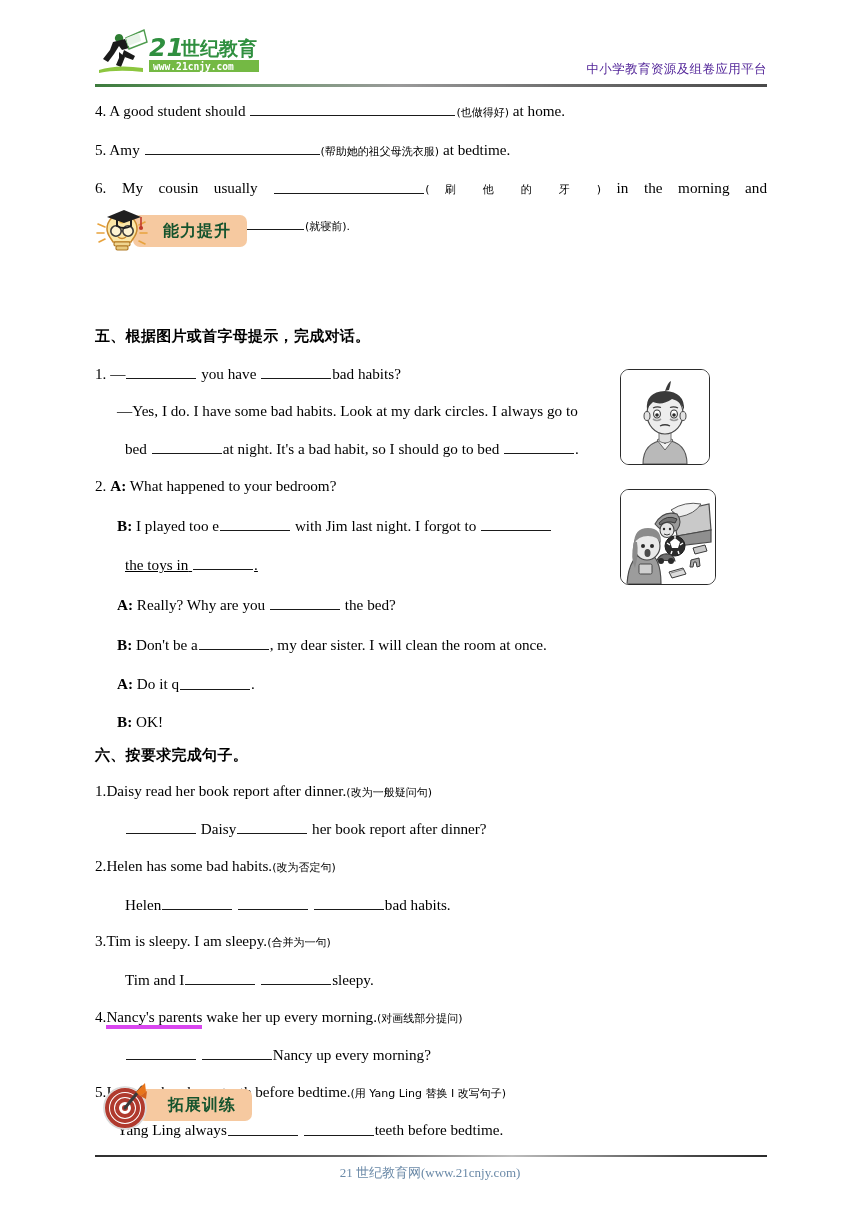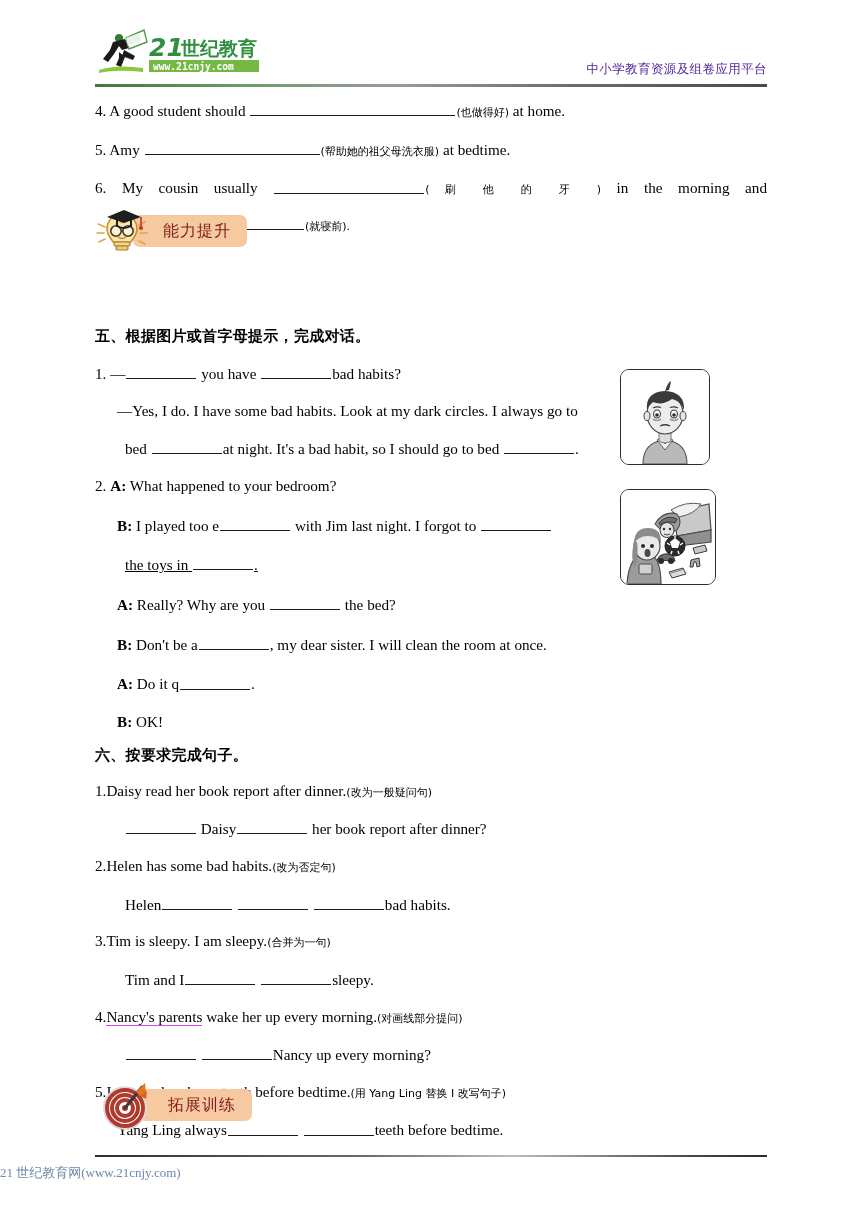--- a/index.html
+++ b/index.html
@@ -85,43 +85,43 @@
     vertical-align: baseline;
     height: 1.0em;
     margin: 0 1px;
   }
   .b-sm { width: 60px; }
   .b-md { width: 70px; }
   .b-xl { width: 150px; }
   .b-xxl { width: 175px; }
   .b-huge { width: 205px; }
 
-  .uline { border-bottom: 1px solid #d946ef; text-align: right; }
+  .uline { border-bottom: 4px solid #d946ef; text-align: right; }
 
   
   .badge {
     position: absolute;
     height: 40px;
   }
   .badge .pill {
     position: absolute;
     left: 38px;
     top: 3px;
     height: 32px;
     border-radius: 7px;
     background: #f6c9a0;
     display: flex;
     align-items: center;
     padding: 0 16px 0 30px;
   }
   .badge .pill-label {
     font-family: "DejaVu Sans", "Liberation Sans", sans-serif;
     font-size: 16px;
-    font-weight: normal;
-    color: #7f1d1d;
+    font-weight: bold;
+    color: #14532d;
     letter-spacing: 1px;
     white-space: nowrap;
   }
   .badge .glyph {
     position: absolute;
     left: 0;
     top: -6px;
     width: 54px;
     height: 52px;
   }
@@ -157,20 +157,21 @@
     top: 1155px;
     width: 672px;
     height: 2.2px;
     background: linear-gradient(to right, #2f2f2f 0%, #6a6a6a 40%, #bdbdbd 62%, #4a4a4a 88%, #2b2b2b 100%);
   }
   .footer-text {
     position: absolute;
     left: 0;
     top: 1164px;
     width: 860px;
+    text-align: center;
     font-size: 13px;
     color: #6b8aa8;
     font-family: "Liberation Serif", "DejaVu Serif", serif;
   }
   .ind2 { padding-left: 22px; }
   .ind3 { padding-left: 30px; }
   .bold { font-weight: bold; }
 </style>
 </head>
 <body>

